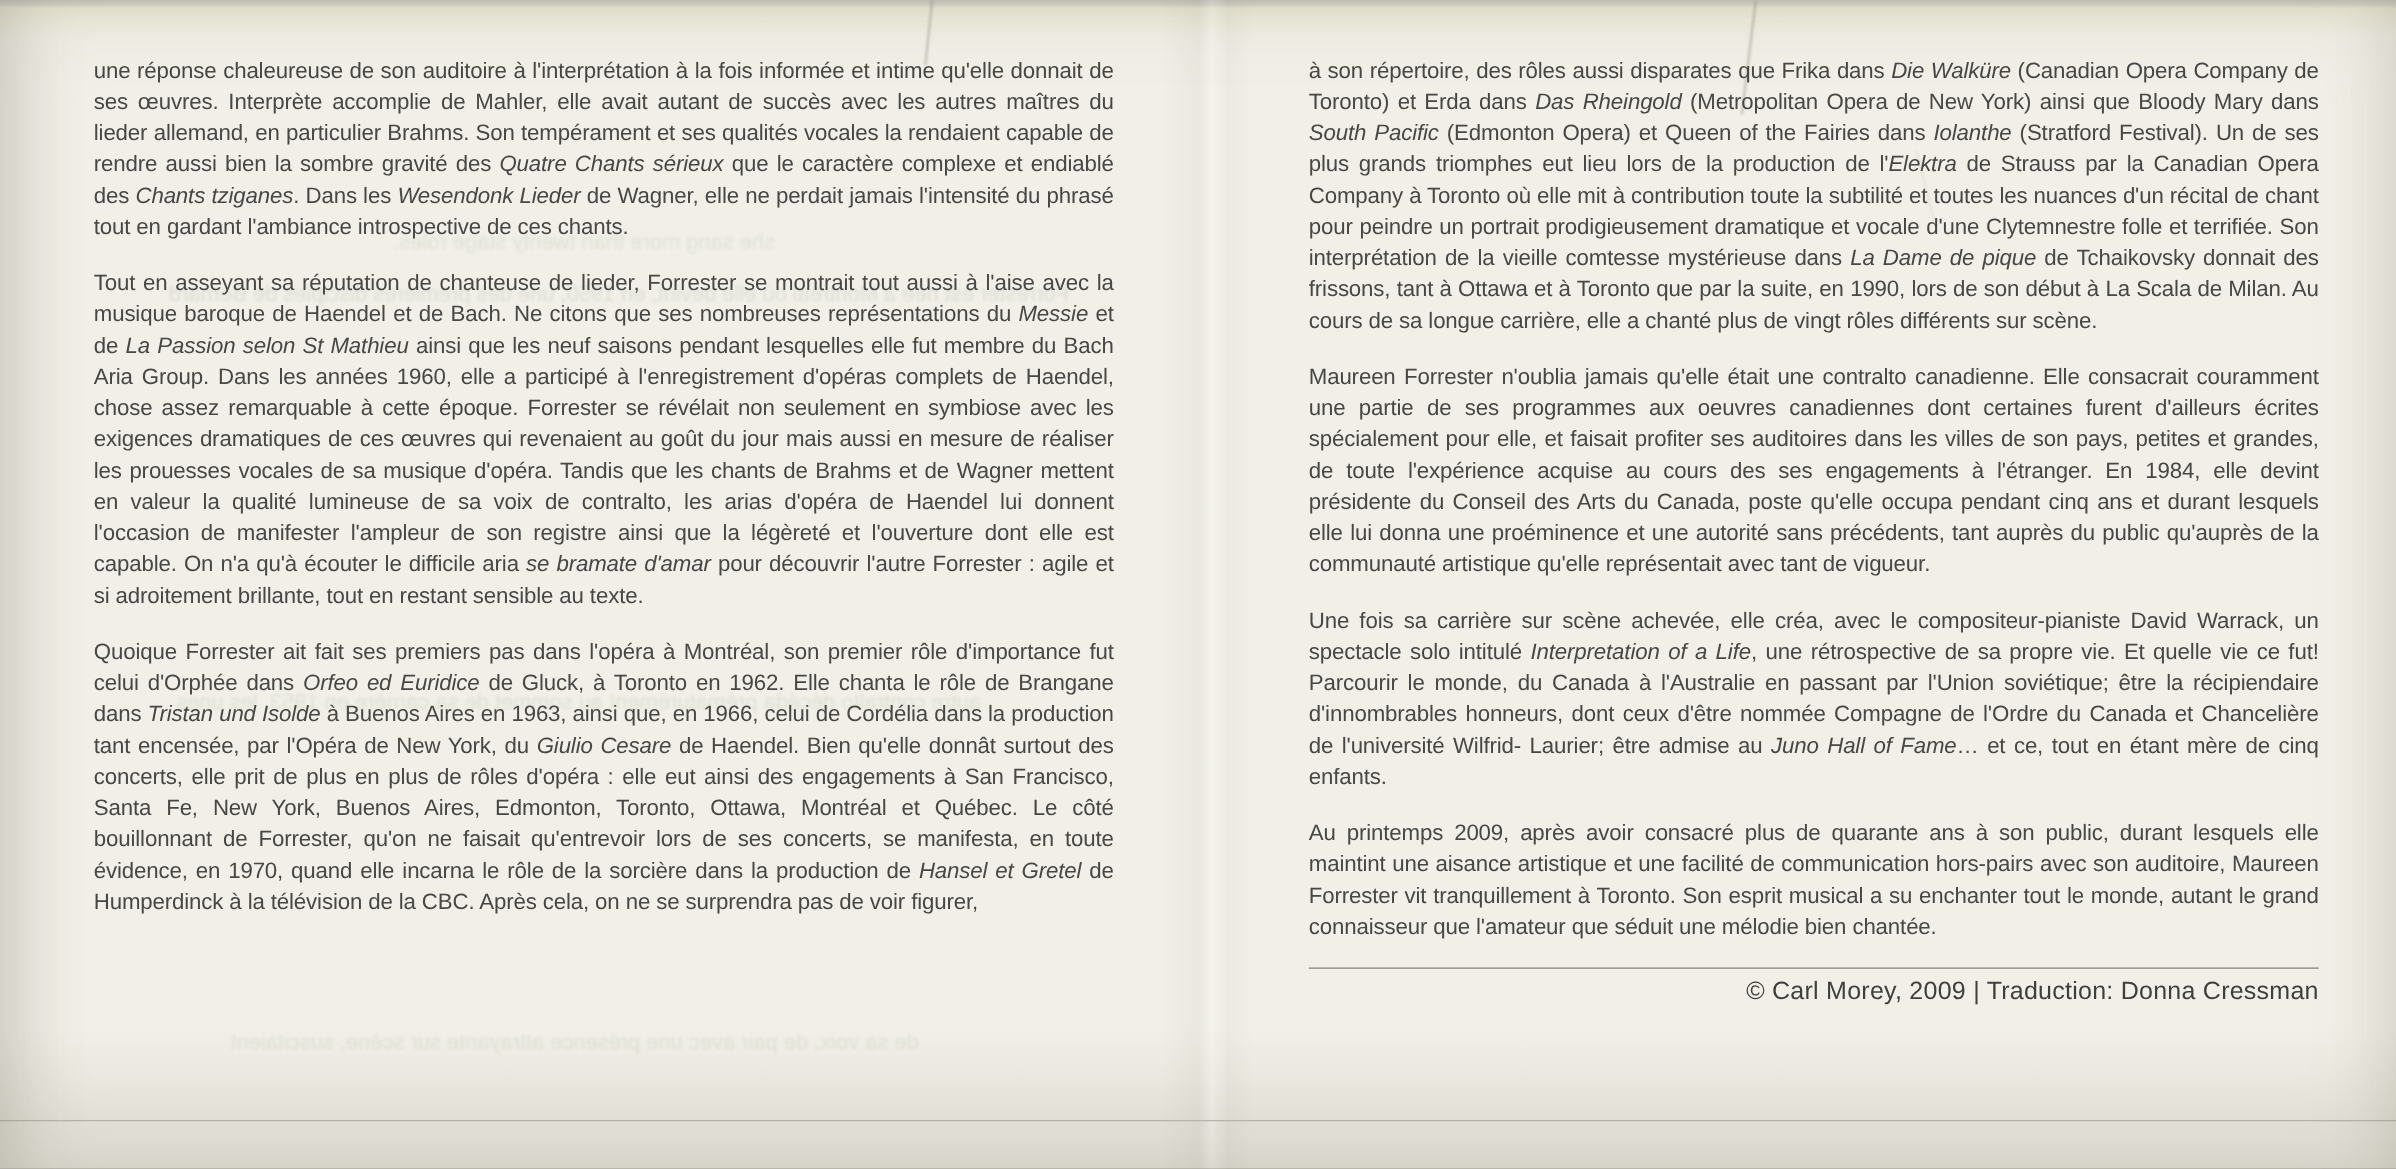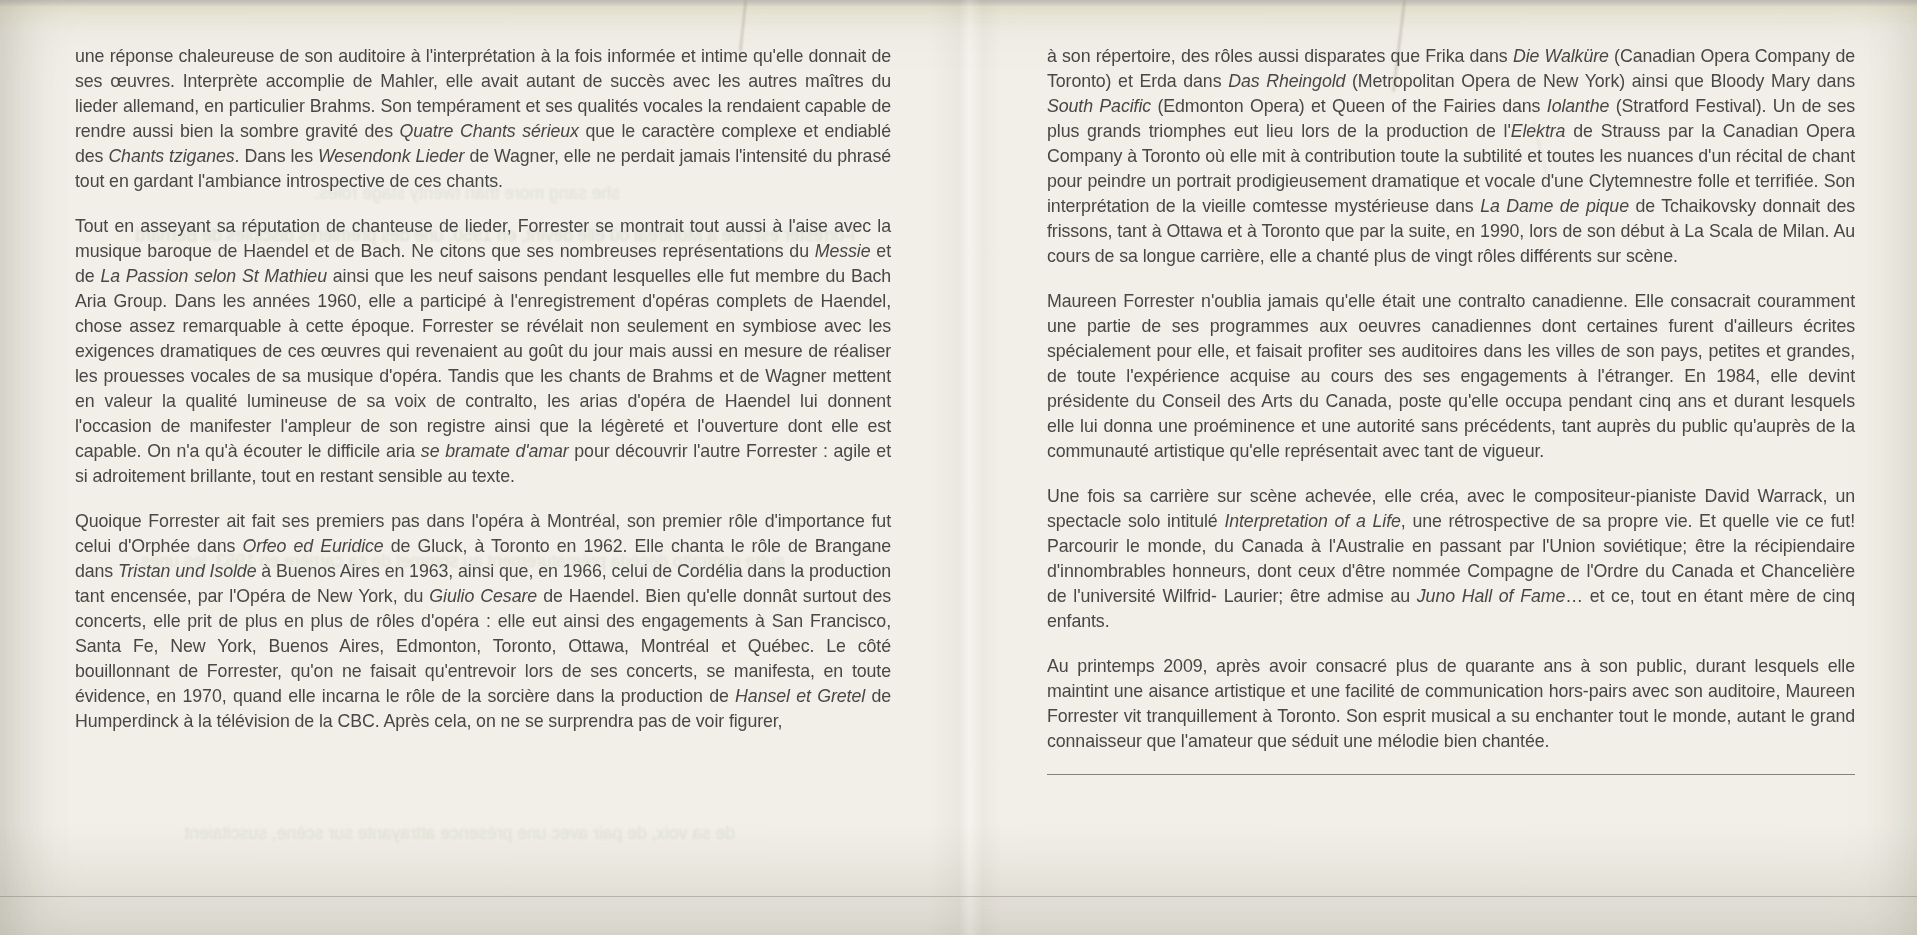--- a/index.html
+++ b/index.html
@@ -66,16 +66,17 @@
     <p class="para"><span>Tout en asseyant sa réputation de chanteuse de lieder, Forrester se montrait tout aussi à l'aise avec la musique baroque de Haendel et de Bach.  Ne citons que ses nombreuses représentations du </span><em>Messie</em><span> et de </span><em>La Passion selon St Mathieu</em><span>  ainsi que les neuf saisons pendant lesquelles elle fut membre du Bach Aria Group.  Dans les années 1960, elle a participé à l'enregistrement d'opéras complets de Haendel, chose assez remarquable à cette époque. Forrester se révélait non seulement en symbiose avec les exigences dramatiques de ces œuvres qui revenaient au goût du jour mais aussi en mesure de réaliser les prouesses vocales de sa musique d'opéra. Tandis que les chants de Brahms et de Wagner mettent en valeur la qualité lumineuse de sa voix de contralto, les arias d'opéra de Haendel lui donnent l'occasion de manifester l'ampleur de son registre ainsi que la légèreté et l'ouverture dont elle est capable. On n'a qu'à écouter le difficile aria </span><em>se bramate d'amar</em><span>  pour découvrir l'autre Forrester :  agile et si adroitement brillante, tout en restant  sensible au texte.</span></p>
     <p class="para"><span>Quoique Forrester ait fait  ses premiers pas dans l'opéra à Montréal,  son premier rôle d'importance fut celui d'Orphée dans </span><em>Orfeo ed Euridice</em><span> de Gluck, à Toronto en 1962.  Elle chanta le rôle de Brangane dans </span><em>Tristan und Isolde</em><span> à Buenos Aires en 1963, ainsi que, en 1966,  celui de Cordélia dans la production tant encensée, par l'Opéra de New York, du </span><em>Giulio Cesare</em><span> de Haendel.  Bien qu'elle donnât surtout des concerts, elle prit de plus en plus de rôles d'opéra : elle eut ainsi des engagements à San Francisco, Santa Fe, New York, Buenos Aires, Edmonton, Toronto, Ottawa, Montréal et Québec.  Le côté bouillonnant  de Forrester, qu'on ne faisait qu'entrevoir lors de ses concerts, se manifesta, en toute évidence, en 1970, quand elle incarna le rôle de la sorcière dans la production de </span><em>Hansel et Gretel</em><span> de Humperdinck à la télévision de la CBC.  Après cela, on ne se surprendra pas de voir figurer,</span></p>
   </div>
 
   <div class="col col-right">
     <p class="para"><span>à son répertoire, des rôles aussi disparates que Frika dans </span><em>Die Walküre</em><span> (Canadian Opera Company de Toronto) et Erda dans </span><em>Das Rheingold</em><span>  (Metropolitan Opera de New York) ainsi que Bloody Mary dans </span><em>South Pacific</em><span> (Edmonton Opera) et Queen of the Fairies dans </span><em>Iolanthe</em><span> (Stratford Festival).  Un de ses plus grands triomphes eut lieu lors de la production de l'</span><em>Elektra</em><span> de Strauss par la Canadian Opera Company à Toronto où elle mit à contribution toute la subtilité et toutes les nuances d'un récital de chant pour peindre un portrait prodigieusement dramatique et vocale d'une Clytemnestre folle et terrifiée.  Son interprétation de la vieille comtesse mystérieuse dans </span><em>La Dame de pique</em><span> de Tchaikovsky donnait des frissons, tant à Ottawa et à Toronto que par la suite, en 1990, lors de son début à La Scala de Milan. Au cours de sa longue carrière, elle a chanté plus de vingt rôles différents sur scène.</span></p>
     <p class="para"><span>Maureen Forrester n'oublia jamais qu'elle était une contralto canadienne.  Elle consacrait couramment une partie de ses programmes aux oeuvres canadiennes dont certaines furent d'ailleurs écrites spécialement pour elle, et faisait profiter ses auditoires dans les villes de son pays, petites et grandes, de toute l'expérience acquise au cours des ses engagements à l'étranger.  En 1984, elle devint présidente du Conseil des Arts du Canada, poste qu'elle occupa pendant cinq ans et durant lesquels elle lui donna une proéminence et une autorité sans précédents, tant auprès du public qu'auprès de la communauté artistique  qu'elle représentait avec tant de vigueur.</span></p>
     <p class="para"><span>Une fois sa carrière sur scène achevée, elle créa, avec le compositeur-pianiste David Warrack, un spectacle solo intitulé </span><em>Interpretation of a Life</em><span>, une rétrospective de sa propre vie.  Et quelle vie ce fut! Parcourir le monde, du Canada à l'Australie en passant par l'Union soviétique; être la récipiendaire d'innombrables honneurs, dont ceux d'être nommée Compagne de l'Ordre du Canada et Chancelière de l'université Wilfrid- Laurier; être admise au </span><em>Juno Hall of Fame</em><span>… et ce, tout en étant mère de cinq enfants.</span></p>
     <p class="para"><span>Au printemps 2009, après avoir consacré plus de quarante ans à son public, durant lesquels elle maintint une aisance artistique et une facilité de communication hors-pairs avec son auditoire,   Maureen Forrester vit tranquillement à Toronto. Son esprit musical a su enchanter tout le monde, autant le grand connaisseur que l'amateur que séduit une mélodie bien chantée.</span></p>
     <div class="credit-rule"></div>
+    <div class="credit">© Carl Morey, 2009 | Traduction: Donna Cressman</div>
   </div>
 
   <div class="edge-bottom"></div>
 </div>
 
 </body></html>

